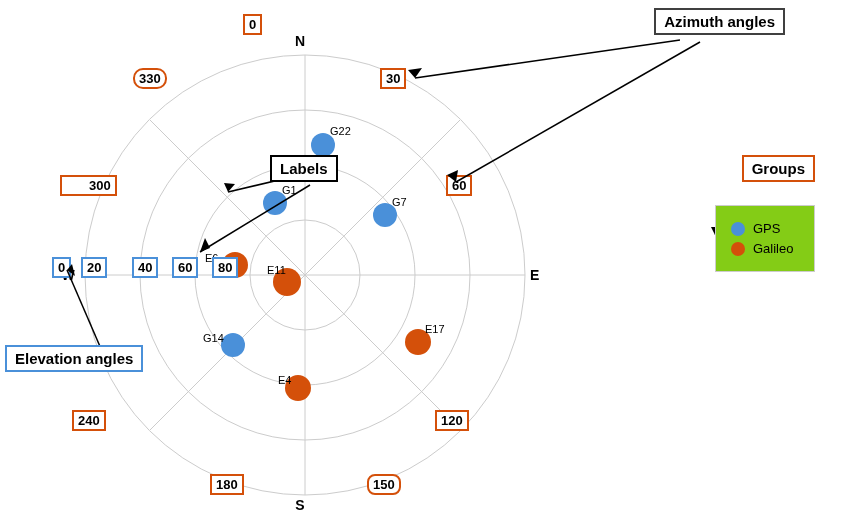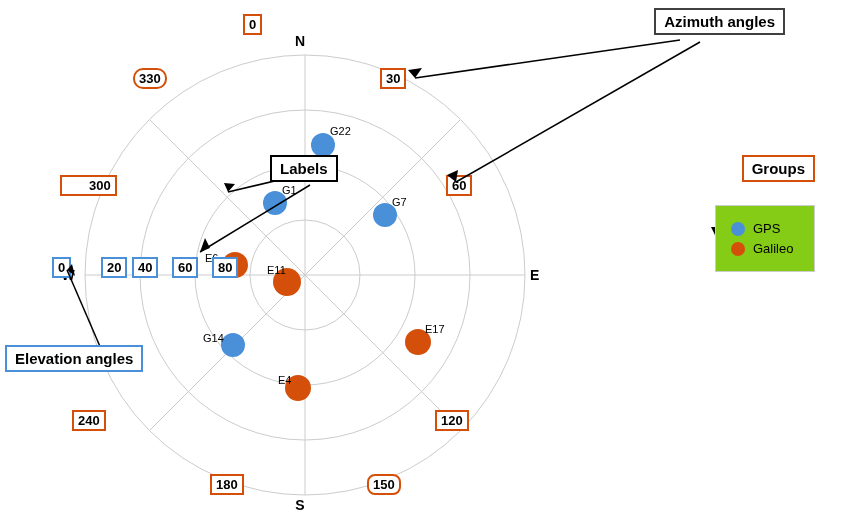--- a/index.html
+++ b/index.html
@@ -144,21 +144,21 @@
 
 <div class="az-label" style="left:210px;top:474px;">180</div>
 
 <div class="az-label" style="left:72px;top:410px;">240</div>
 
 <div class="az-label" style="left:60px;top:175px;padding-left:27px;">300</div>
 
 <div class="az-label" style="left:133px;top:68px;border-radius:10px;">330</div>
 
 <div class="el-label" style="left:52px;top:257px;">0</div>
-<div class="el-label" style="left:81px;top:257px;margin-left:20px;">20</div>
+<div class="el-label" style="left:81px;top:257px;">20</div>
 <div class="el-label" style="left:132px;top:257px;">40</div>
 <div class="el-label" style="left:172px;top:257px;">60</div>
 <div class="el-label" style="left:212px;top:257px;">80</div>
 
 <div class="annotation-box" style="right:60px;top:8px;">Azimuth angles</div>
 
 <svg style="position:absolute;left:0;top:0;width:845px;height:530px;pointer-events:none;">
 
   <line x1="680" y1="40" x2="415" y2="78" stroke="#000" stroke-width="1.5"></line>
   <polygon points="415,78 422,68 408,70" fill="#000"></polygon>

